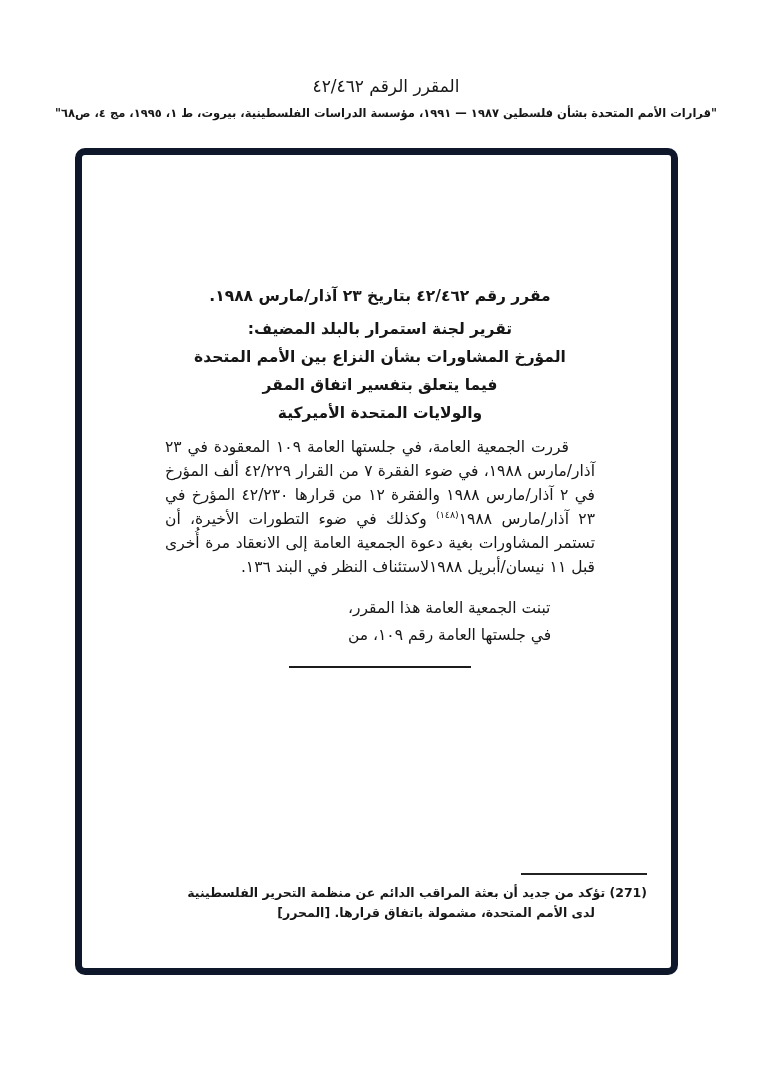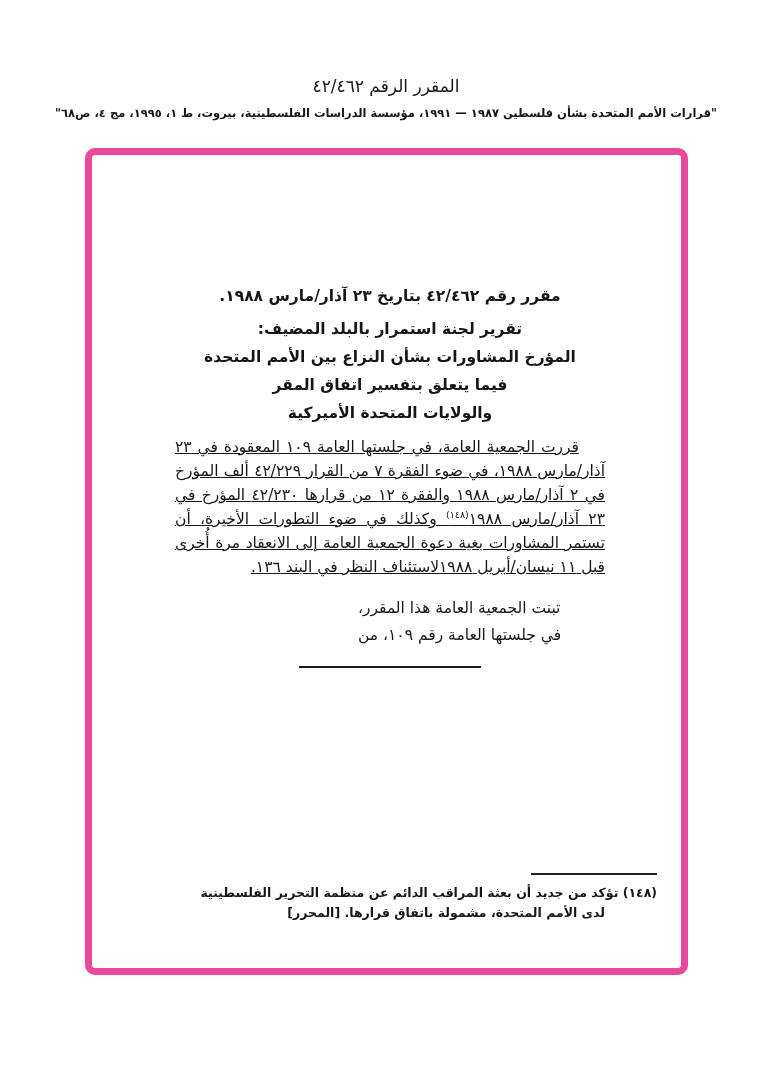--- a/index.html
+++ b/index.html
@@ -9,34 +9,33 @@
   }
   .doc-title{
     position:absolute;top:76px;left:0;width:100%;text-align:center;
     direction:rtl;font-weight:normal;font-size:17px;letter-spacing:0;
   }
   .doc-source{
     position:absolute;top:106px;left:0;width:100%;text-align:center;
     direction:rtl;font-weight:bold;font-size:11.5px;
   }
   .frame{
-    position:absolute;left:85px;top:148px;width:589px;height:813px;
-    border:7px solid #ec4899;border-radius:10px;background:#ffffff;
+    position:absolute;left:75px;top:148px;width:589px;height:813px;
+    border:7px solid #0f172a;border-radius:10px;background:#ffffff;
   }
   .content{
     position:absolute;left:83px;top:127px;width:430px;direction:rtl;
   }
   .heading{
     text-align:center;font-weight:bold;font-size:15.5px;line-height:28px;
   }
   .heading .main-line{margin-bottom:5px;}
   .body-par{
     margin-top:8px;text-align:justify;font-size:15.5px;line-height:24px;
     text-indent:26px;
-    text-decoration:underline;
   }
   .body-par sup{font-size:9.5px;line-height:0;}
   .adoption{
     width:205px;margin:15px 42px 0 auto;text-align:left;
     font-size:15.5px;line-height:27px;
   }
   .divider{
     width:182px;border-top:2px solid #1c1c1c;height:0;margin:17px auto 0;
   }
   .footnote-area{
@@ -71,16 +70,16 @@
     <div class="adoption">
       <div>تبنت الجمعية العامة هذا المقرر،</div>
       <div>في جلستها العامة رقم ١٠٩، من</div>
     </div>
 
     <div class="divider"></div>
   </div>
 
   <div class="footnote-area">
     <div class="fn-rule"></div>
-    <div class="fn-line">(١٤٨) تؤكد من جديد أن بعثة المراقب الدائم عن منظمة التحرير الفلسطينية</div>
+    <div class="fn-line">(271) تؤكد من جديد أن بعثة المراقب الدائم عن منظمة التحرير الفلسطينية</div>
     <div class="fn-line cont">لدى الأمم المتحدة، مشمولة باتفاق قرارها. [المحرر]</div>
   </div>
 </div>
 
 </body></html>

